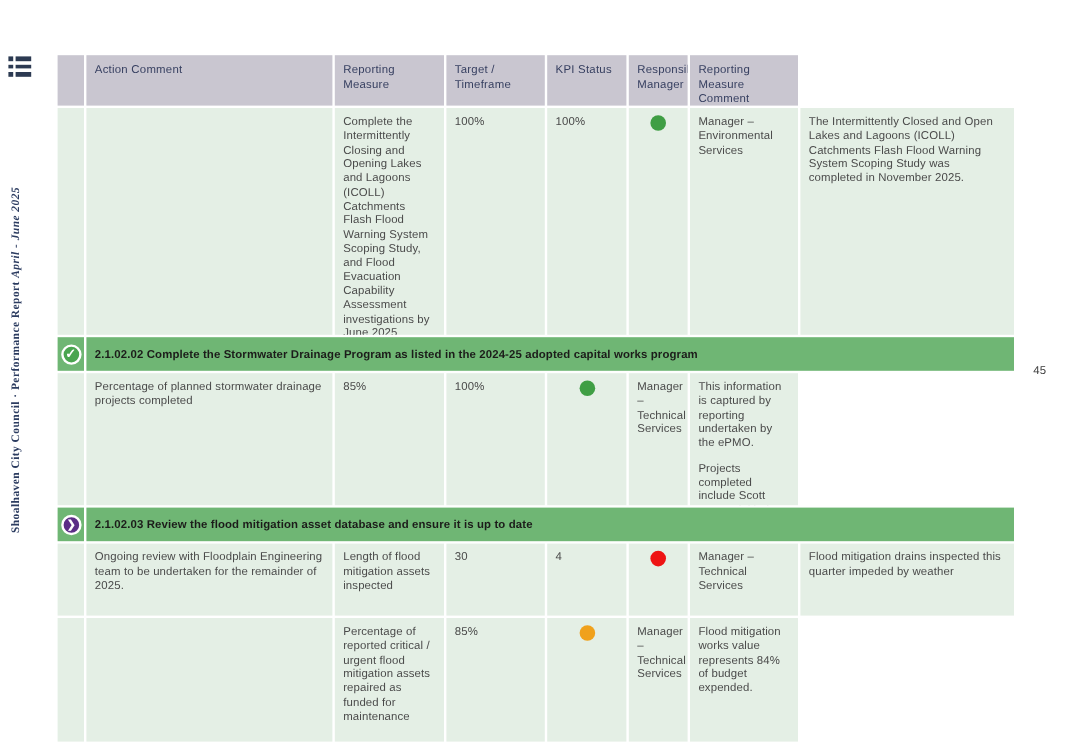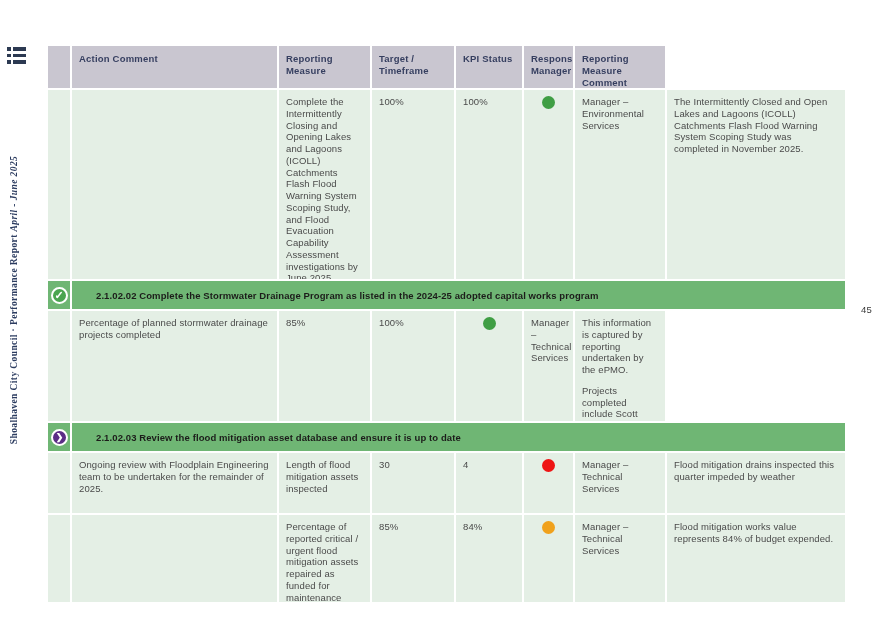--- a/index.html
+++ b/index.html
@@ -33,34 +33,34 @@
   
   .tbl{position:absolute;left:48px;top:46px;width:797px}
   .grid{display:grid;grid-template-columns:22px 205px 91px 82px 66px 49px 90px 178px;
         column-gap:2px;margin-bottom:2px}
   .grid > div{overflow:hidden}
   .r-header{height:42px}
   .r-1{height:189px}
   .r-sec{height:28px}
   .r-2{height:110px}
   .r-3{height:60px}
-  .r-4{height:87px}
+  .r-4{height:103px}
 
   .hcell{background:var(--header_bg);color:var(--header_text);
-    font-weight:bold;font-size:9.5px;line-height:1.25;letter-spacing:.2px;
+    font-weight:normal;font-size:9.5px;line-height:1.25;letter-spacing:.2px;
     padding:7px 7px 0 7px}
   .cell{background:var(--row_bg);color:var(--body_text);
     font-size:9.5px;line-height:1.24;letter-spacing:.1px;padding:6px 7px 0 7px}
   .cell p{margin:0 0 9px 0}
   .kpi-cell{display:flex;justify-content:center;align-items:flex-start;padding-top:6px}
   .kpi-dot{width:13px;height:13px;border-radius:50%}
 
   .sec-icon-cell{background:var(--section_bg);display:flex;align-items:center;justify-content:center;overflow:visible !important}
   .sec-title-cell{grid-column:2 / 9;background:var(--section_bg);
-    display:flex;align-items:center;padding-left:24px;
+    display:flex;align-items:center;padding-left:7px;
     font-weight:bold;font-size:9.5px;color:var(--section_text);letter-spacing:.1px}
   .badge{width:17px;height:17px;border-radius:50%;border:2.5px solid #fff;
     display:flex;align-items:center;justify-content:center;
     color:#fff;font-weight:bold;flex:0 0 auto}
   .badge.check{background:var(--check_icon_bg);font-size:11px;line-height:1}
   .badge.arrow{background:var(--arrow_icon_bg);font-size:9px;line-height:1;padding-left:1px}
 </style>
 </head>
 <body>
 
@@ -157,21 +157,20 @@
     <div class="cell">
       <p>Flood mitigation drains inspected this quarter impeded by weather</p>
     </div>
   </div>
 
   <div class="grid r-4">
     <div class="cell"></div>
     <div class="cell"></div>
     <div class="cell">Percentage of reported critical / urgent flood mitigation assets repaired as funded for maintenance</div>
     <div class="cell">85%</div>
-    <div class="cell">84%</div>
     <div class="cell kpi-cell">
       <span class="kpi-dot" style="background: rgb(240, 161, 28);"></span>
     </div>
     <div class="cell">Manager – Technical Services</div>
     <div class="cell">
       <p>Flood mitigation works value represents 84% of budget expended.</p>
     </div>
   </div>
 
 </div>

